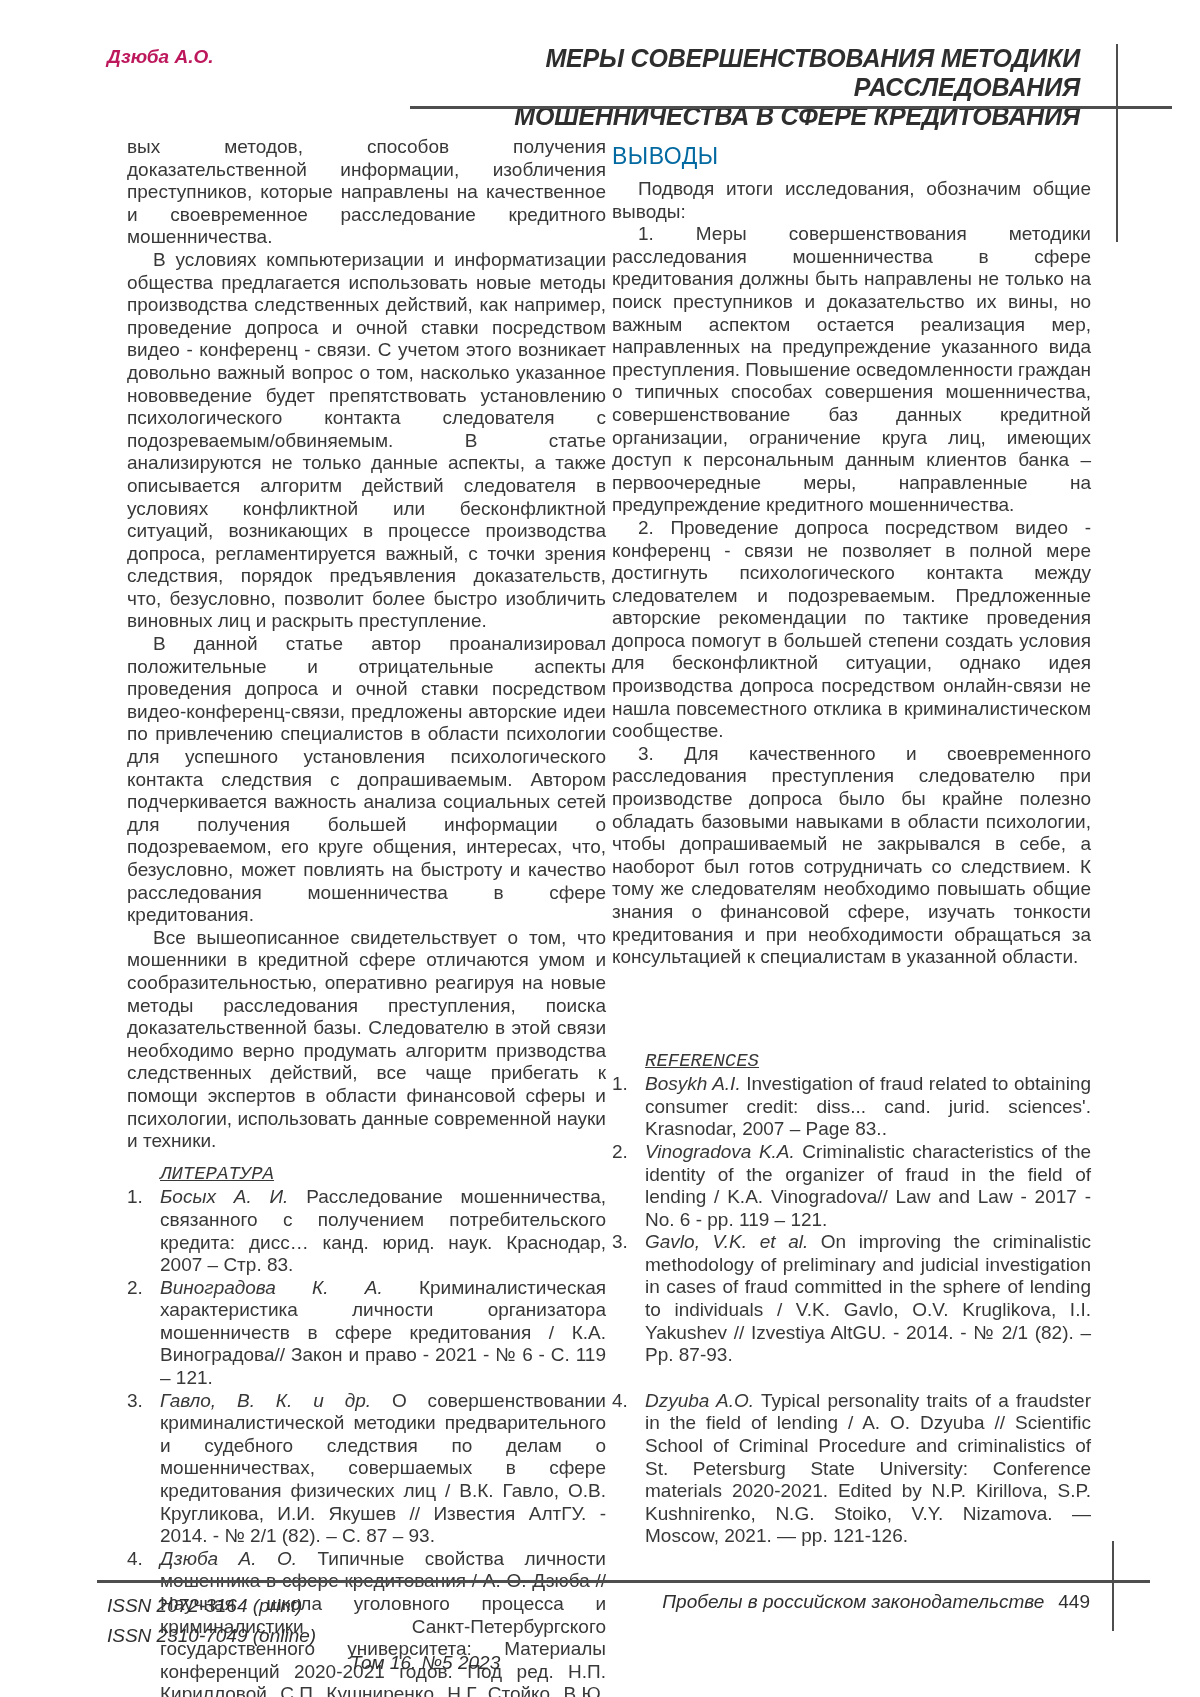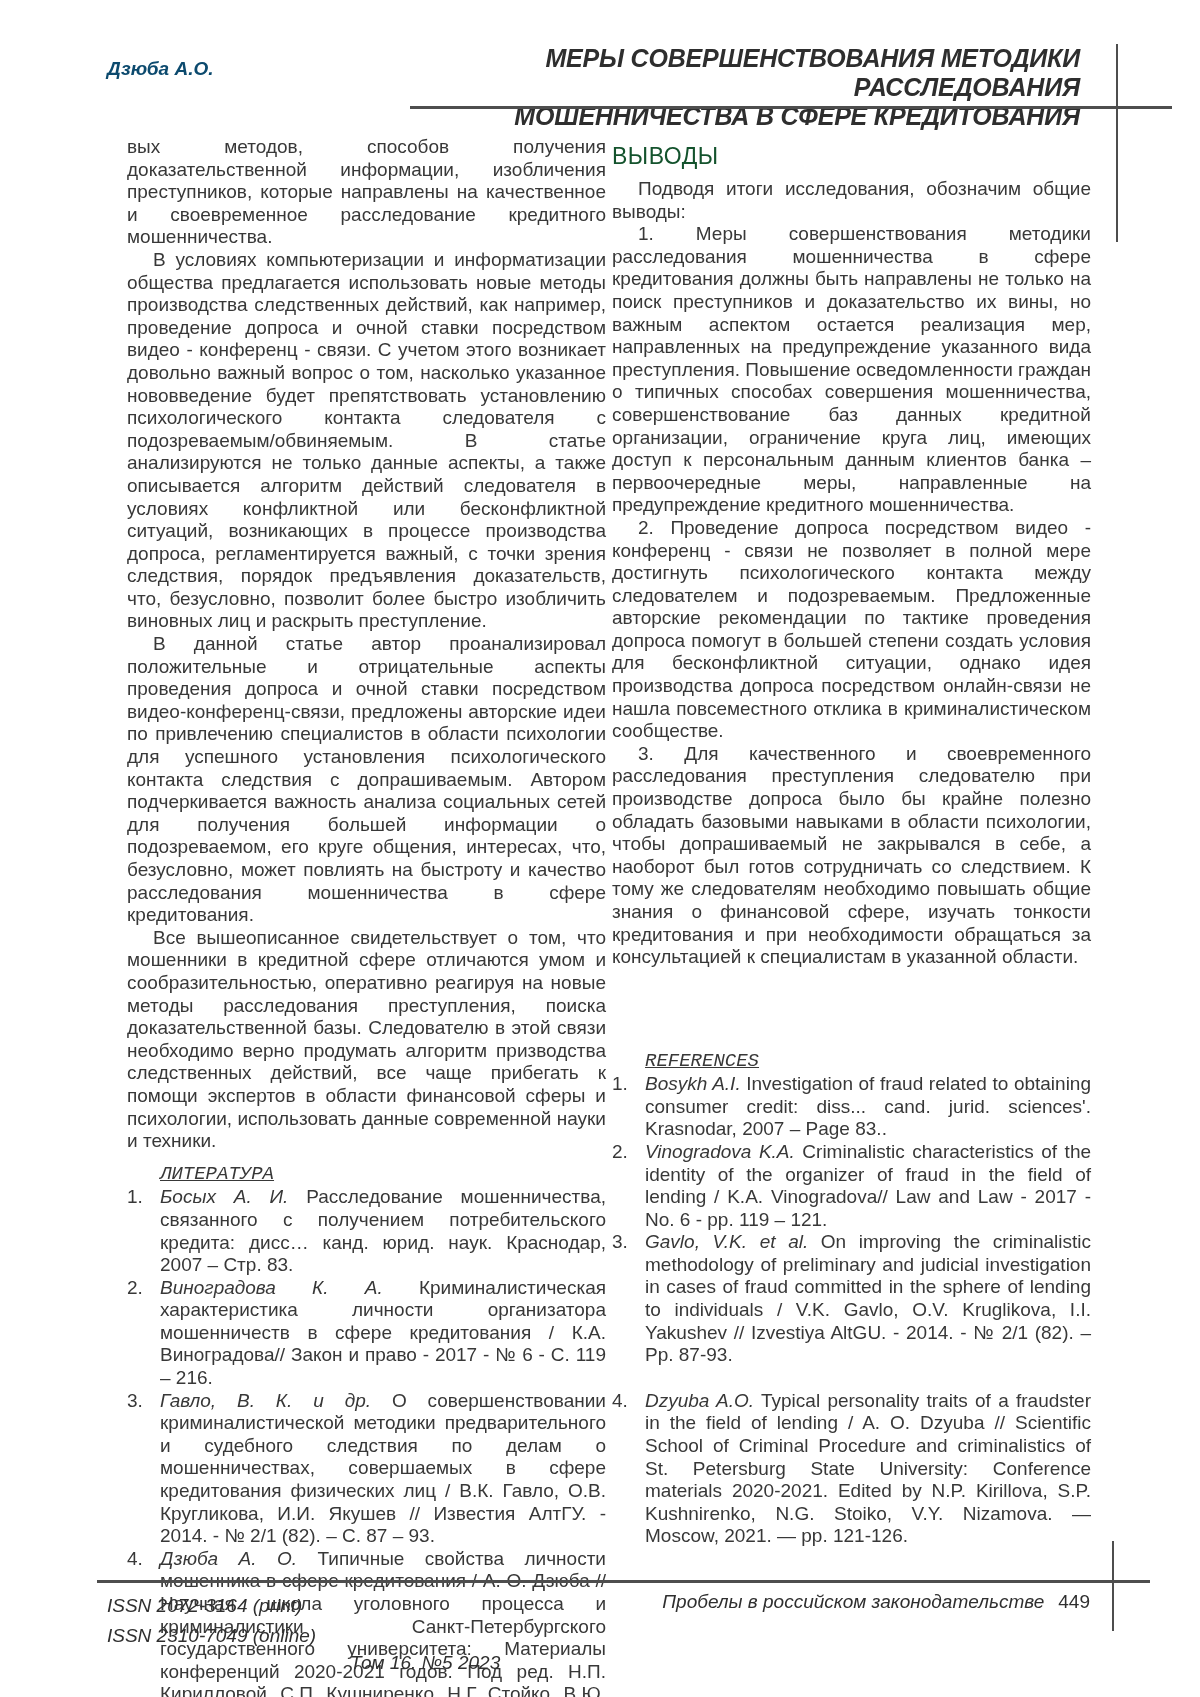--- a/index.html
+++ b/index.html
@@ -5,22 +5,22 @@
   html,body { margin:0; padding:0; }
   body {
     width:1200px; height:1697px; position:relative;
     background:#ffffff; color:#383838;
     font-family:"Liberation Sans", sans-serif;
   }
   .page { position:absolute; inset:0; overflow:hidden; }
 
   
   .running-author {
-    position:absolute; left:107px; top:58px;
-    font-size:19px; font-weight:bold; font-style:italic; color:#0c4a6e;
+    position:absolute; left:107px; top:46px;
+    font-size:19px; font-weight:bold; font-style:italic; color:#be185d;
   }
   .running-title {
     position:absolute; left:400px; top:44px; width:680px;
     text-align:right; font-size:25px; line-height:29px;
     font-weight:bold; font-style:italic; color:#2e2e2e;
     letter-spacing:-0.2px;
   }
   .header-rule { position:absolute; left:410px; top:106px; width:762px; height:3px; background:#4e4e4e; }
   .vline-top   { position:absolute; left:1116px; top:44px; width:2px; height:198px; background:#4e4e4e; }
 
@@ -32,21 +32,21 @@
     hyphens:auto;
   }
   .column.left  { left:107px;margin-left:20px; }
   .column.right { left:612px; }
 
   p.para { margin:0; text-indent:26px; flex-shrink:0; }
   p.para.noindent { text-indent:0; }
 
   .conclusions-heading {
     margin:7px 0 9px 0; font-size:23px; line-height:26px;
-    text-align:left; flex-shrink:0; color:#14532d; letter-spacing:0.5px;
+    text-align:left; flex-shrink:0; color:#0369a1; letter-spacing:0.5px;
   }
 
   .flex-spacer { flex:1 1 auto; min-height:10px; }
 
   .section-heading {
     margin:0 0 1px 33px; font-style:italic; text-decoration:underline;
     text-align:left; flex-shrink:0;font-family:Liberation Mono, monospace;
   }
 
   ol.refs { list-style:none; margin:0; padding:0; flex-shrink:0; }
@@ -95,21 +95,21 @@
     <div class="section-heading">ЛИТЕРАТУРА</div>
     <ol class="refs">
       <li>
         <span class="ref-num">1.</span>
         <span class="ref-author">Босых А. И.</span>
         <span class="ref-text">Расследование мошенничества, связанного с получением потребительского кредита: дисс… канд. юрид. наук. Краснодар, 2007 – Стр. 83.</span>
       </li>
       <li>
         <span class="ref-num">2.</span>
         <span class="ref-author">Виноградова К. А.</span>
-        <span class="ref-text">Криминалистическая характеристика личности организатора мошенничеств в сфере кредитования / К.А. Виноградова// Закон и право - 2017 - № 6 - С. 119 – 216.</span>
+        <span class="ref-text">Криминалистическая характеристика личности организатора мошенничеств в сфере кредитования / К.А. Виноградова// Закон и право - 2021 - № 6 - С. 119 – 121.</span>
       </li>
       <li>
         <span class="ref-num">3.</span>
         <span class="ref-author">Гавло, В. К. и др.</span>
         <span class="ref-text">О совершенствовании криминалистической методики предварительного и судебного следствия по делам о мошенничествах, совершаемых в сфере кредитования физических лиц / В.К. Гавло, О.В. Кругликова, И.И. Якушев // Известия АлтГУ. - 2014. - № 2/1 (82). – С. 87 – 93.</span>
       </li>
       <li>
         <span class="ref-num">4.</span>
         <span class="ref-author">Дзюба А. О.</span>
         <span class="ref-text">Типичные свойства личности мошенника в сфере кредитования / А. О. Дзюба // Научная школа уголовного процесса и криминалистики Санкт-Петербургского государственного университета: Материалы конференций 2020-2021 годов. Под ред. Н.П. Кирилловой, С.П. Кушниренко, Н.Г. Стойко, В.Ю. Низамова. — Москва, 2021. — С. 121-126.</span>

